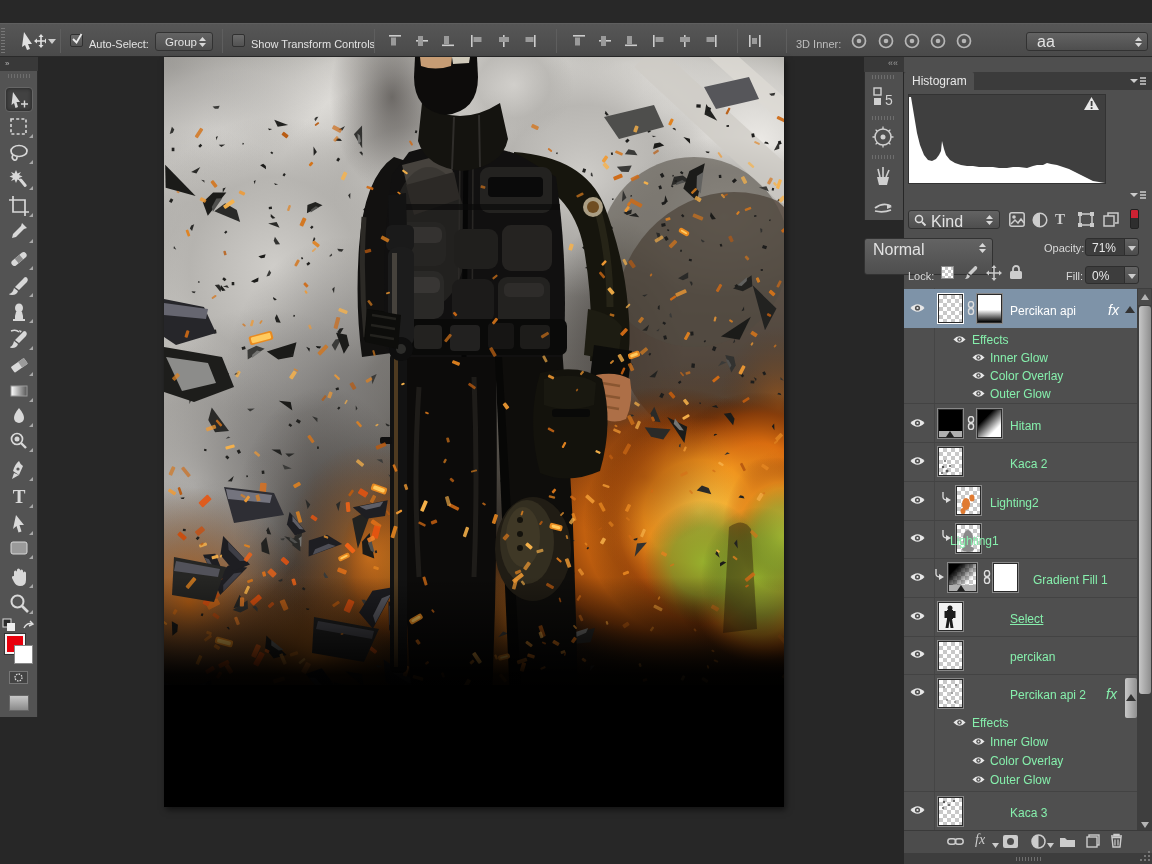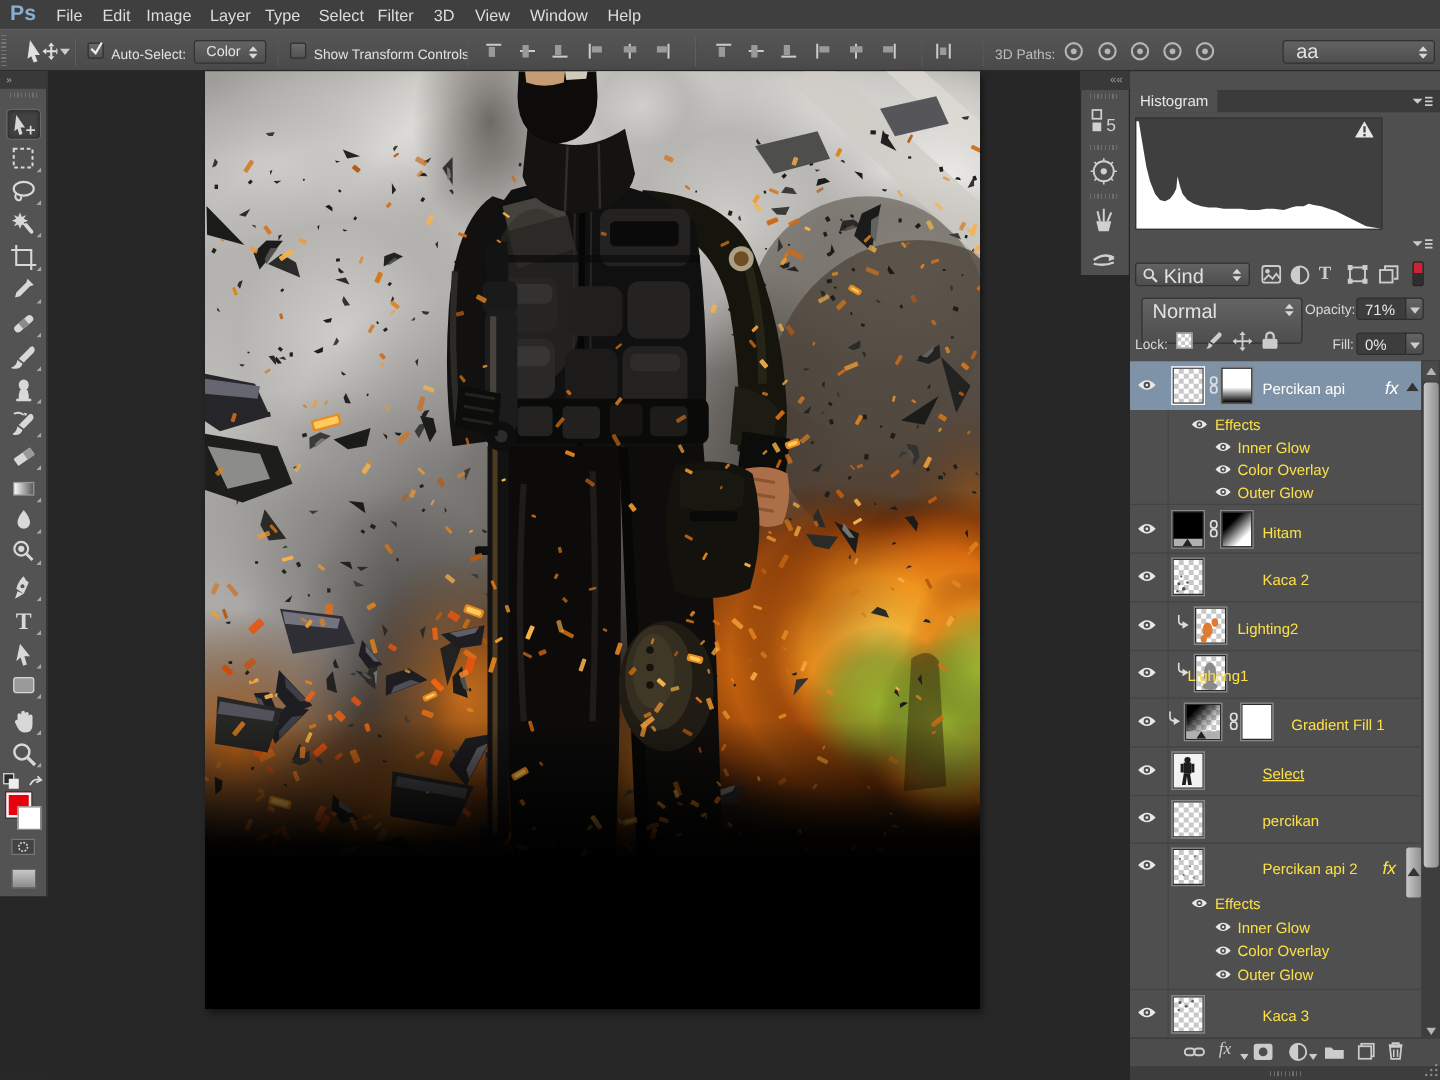--- a/index.html
+++ b/index.html
@@ -20,60 +20,46 @@
 #below-tools{left:0;top:717px;width:39px;height:143px;background:#272727}
 #doc{left:164px;top:57px;width:620px;height:750px;background:#000;box-shadow:2px 3px 6px rgba(0,0,0,0.5)}
 #iconstrip{left:864px;top:57px;width:39px;height:163px;background:#4f4f4f;border-left:1px solid #2c2c2c}
 #dock{left:904px;top:57px;width:248px;height:807px;background:#4f4f4f}
 #dockbar{left:864px;top:57px;width:288px;height:15px;background:#393939}
 .grip{background-image:repeating-linear-gradient(90deg,#6e6e6e 0 1px,transparent 1px 3px);height:4px}
 .tabrow{position:absolute;left:0;width:248px;height:18px;background:#3b3b3b}
 .tab{position:absolute;top:0;height:18px;color:#cfcfcf;font-size:12px;text-align:center;line-height:18px}
 .tab.act{background:#4f4f4f;color:#e8e8e8;border-radius:2px 2px 0 0}
 .pmenu{position:absolute;right:5px;top:5px;width:16px;height:9px}
-.ltext{position:absolute;color:#fde047;font-size:12px}
+.ltext{position:absolute;color:#86efac;font-size:12px}
 .checker{background-color:#fff;background-image:conic-gradient(#c8c8c8 25%,#fff 0 50%,#c8c8c8 0 75%,#fff 0);background-size:8px 8px}
 .thumb{position:absolute;border:1px solid #2a2a2a;outline:1px solid #888}
 .valbox{position:absolute;height:18px;background:#3d3d3d;border:1px solid #2e2e2e;border-radius:3px 0 0 3px;color:#e8e8e8;font-size:12px}
 .valbtn{position:absolute;width:15px;height:18px;background:linear-gradient(#646464,#4c4c4c);border:1px solid #2e2e2e;border-radius:0 3px 3px 0}
 .darr{width:0;height:0;border-left:4px solid transparent;border-right:4px solid transparent;border-top:5px solid #ccc;position:absolute}
 svg{display:block}
 </style></head><body>
 <div id="app">
-<div class="abs" id="menubar">
-      <span id="pslogo">Ps</span>
-      <span class="mi" style="left:45px">File</span>
-      <span class="mi" style="left:82px">Edit</span>
-      <span class="mi" style="left:117px">Image</span>
-      <span class="mi" style="left:168px">Layer</span>
-      <span class="mi" style="left:212px">Type</span>
-      <span class="mi" style="left:255px">Select</span>
-      <span class="mi" style="left:302px">Filter</span>
-      <span class="mi" style="left:347px">3D</span>
-      <span class="mi" style="left:380px">View</span>
-      <span class="mi" style="left:424px">Window</span>
-      <span class="mi" style="left:486px">Help</span>
-    </div>
     <div class="abs" id="optbar">
       <div class="abs" style="left:1px;top:4px;width:5px;height:26px;background-image:repeating-linear-gradient(#777 0 1px,transparent 1px 3px);width:4px"></div>
       <svg class="abs" style="left:20px;top:6px" width="26" height="22">
         <path d="M4 2 L12 14 L8 14 L10 19 L7 20 L5 15 L2 17 Z" fill="#e0e0e0"></path>
         <g stroke="#e0e0e0" stroke-width="1.6">
           <path d="M17 11 h8 M21 7 v8"></path>
         </g>
         <path d="M21 4 l-2.5 3 h5z M21 18 l-2.5 -3 h5z M14 11 l3 -2.5 v5z M28 11 l-3 -2.5 v5z" fill="#e0e0e0"></path>
       </svg>
       <div class="abs" style="left:48px;top:15px;width:0;height:0;border-left:4px solid transparent;border-right:4px solid transparent;border-top:5px solid #ccc"></div>
       <div class="vsep" style="left:60px"></div>
       <div class="cbx" style="left:70px;top:10px"></div>
       <svg class="abs" style="left:70px;top:8px" width="14" height="14">
         <path d="M3 7 L6.5 10.5 L11.5 2" stroke="#ececec" stroke-width="1.8" fill="none"></path>
       </svg>
       <div class="lbl" style="left:89px;top:14px;color:#e2e2e2">Auto-Select:</div>
-      <div class="ddl" style="left:155px;top:8px;width:58px;height:19px;line-height:18px;padding-left:9px;font-size:11.5px">Color</div>
+      <div class="ddl" style="left:155px;top:8px;width:58px;height:19px;line-height:18px;padding-left:9px;font-size:11.5px">Group</div>
       <svg class="abs" style="left:198px;top:13px" width="9" height="10">
         <path d="M4.5 0 L8 4 H1 Z M4.5 10 L1 6 H8 Z" fill="#d8d8d8"></path>
       </svg>
       <div class="vsep" style="left:222px"></div>
       <div class="cbx" style="left:232px;top:10px"></div>
       <div class="lbl" style="left:251px;top:14px;color:#e2e2e2">Show Transform Controls</div>
       <div class="vsep" style="left:374px"></div>
       <svg class="abs" style="left:388px;top:10px" width="14" height="13">
         <rect x="1" y="1" width="12" height="1.6" fill="#cccccc"></rect>
         <rect x="3" y="3.5" width="5" height="8" fill="#9a9a9a"></rect>
@@ -123,21 +109,21 @@
         <rect x="11" y="1" width="1.6" height="12" fill="#cccccc"></rect>
         <rect x="2.5" y="3" width="8" height="5" fill="#9a9a9a"></rect>
       </svg>
       <div class="vsep" style="left:737px"></div>
       <svg class="abs" style="left:748px;top:10px" width="14" height="13">
         <rect x="1" y="1" width="1.6" height="12" fill="#cccccc"></rect>
         <rect x="11" y="1" width="1.6" height="12" fill="#cccccc"></rect>
         <rect x="4" y="4" width="5" height="6" fill="#9a9a9a"></rect>
       </svg>
       <div class="vsep" style="left:786px"></div>
-      <div class="lbl" style="left:796px;top:14px;color:#bdbdbd">3D Paths:</div>
+      <div class="lbl" style="left:796px;top:14px;color:#bdbdbd">3D Inner:</div>
       <svg class="abs" style="left:850px;top:9px" width="18" height="16">
         <circle cx="9" cy="8" r="6.5" stroke="#b5b5b5" stroke-width="1.7" fill="none"></circle>
         <circle cx="9" cy="8" r="2.3" fill="#b5b5b5"></circle>
       </svg>
       <svg class="abs" style="left:877px;top:9px" width="18" height="16">
         <circle cx="9" cy="8" r="6.5" stroke="#b5b5b5" stroke-width="1.7" fill="none"></circle>
         <circle cx="9" cy="8" r="2.3" fill="#b5b5b5"></circle>
       </svg>
       <svg class="abs" style="left:903px;top:9px" width="18" height="16">
         <circle cx="9" cy="8" r="6.5" stroke="#b5b5b5" stroke-width="1.7" fill="none"></circle>
@@ -1841,21 +1827,21 @@
         <rect x="12" y="0" width="4" height="4"></rect>
         <rect x="0" y="11" width="4" height="4"></rect>
         <rect x="12" y="11" width="4" height="4"></rect>
       </g>
     </svg>
     <svg class="abs" style="left:1103px;top:212px" width="17" height="16">
       <rect x="1" y="4" width="10" height="10" fill="none" stroke="#ccc" stroke-width="1.5"></rect>
       <path d="M5 4 V1 H15 V11 H12" fill="none" stroke="#ccc" stroke-width="1.5"></path>
     </svg>
     <div class="abs" style="left:1130px;top:209px;width:9px;height:20px;background:linear-gradient(#c23 0 45%,#2e2e2e 45%);border:1px solid #222;border-radius:2px"></div>
-    <div class="ddl" style="left:913px;top:238px;width:129px;height:37px">
+    <div class="ddl" style="left:864px;top:238px;width:129px;height:37px">
       <span style="position:absolute;left:8px;top:2px">Normal</span>
       <svg style="position:absolute;right:5px;top:4px" width="9" height="10">
         <path d="M4.5 0 L8 4 H1 Z M4.5 10 L1 6 H8 Z" fill="#d8d8d8"></path>
       </svg>
     </div>
     <div class="lbl" style="left:1044px;top:242px;color:#d8d8d8;font-size:11px">Opacity:</div>
     <div class="valbox" style="left:1085px;top:238px;width:40px;padding:2px 0 0 6px">71%</div>
     <div class="valbtn" style="left:1124px;top:238px">
       <div class="darr" style="left:3px;top:7px"></div>
     </div>

